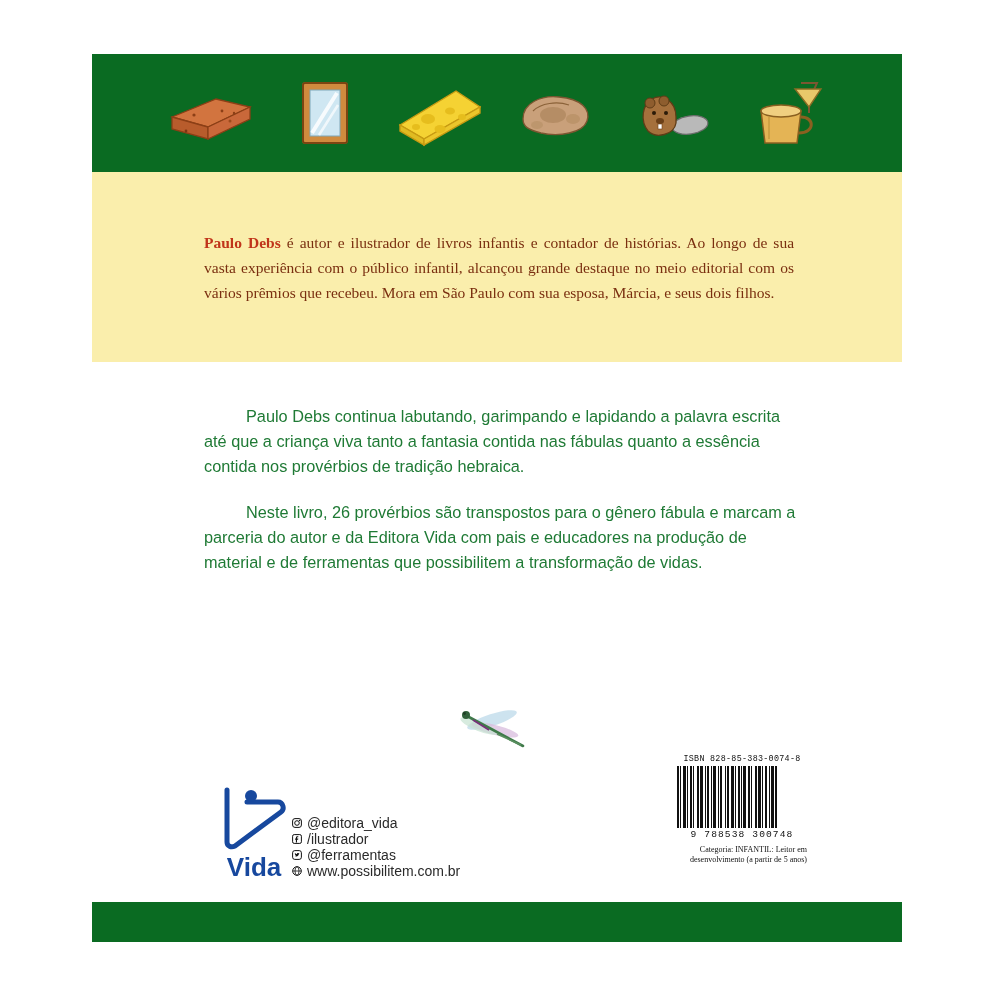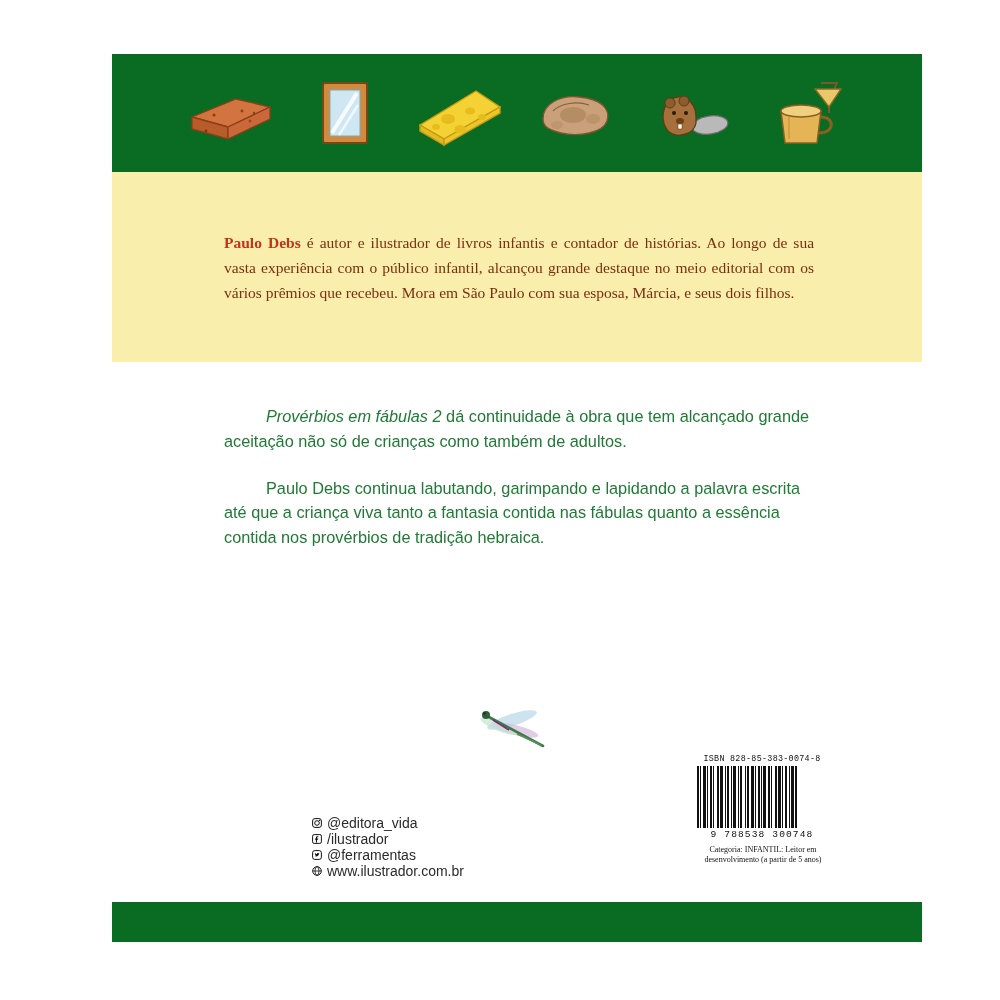--- a/index.html
+++ b/index.html
@@ -12,21 +12,21 @@
   #page {
     position: relative;
     width: 1000px; height: 1000px;
     background: #ffffff;
     overflow: hidden;
   }
 
   
   .cover {
     position: absolute;
-    left: 112px; top: 54px;
+    left: 92px; top: 54px;
     width: 810px; height: 888px;
     background: #ffffff;
   }
 
   
   .top-band {
     position: absolute;
     left: 0; top: 0;
     width: 810px; height: 118px;
     background: #0a6b22;
@@ -169,21 +169,21 @@
     color: #111;
     text-align: center;
     margin-top: 1px;
   }
   .cat-text {
     font-family: "Liberation Serif", serif;
     font-size: 8px;
     color: #111;
     line-height: 1.3;
     margin-top: 5px;
-    text-align: center;
+    text-align: right;
     padding-left: 2px;
   }
 
   
   .bottom-band {
     position: absolute;
     left: 0; top: 848px;
     width: 810px; height: 40px;
     background: #0a6b22;
   }
@@ -282,41 +282,50 @@
     </div>
 
     <div class="author-band"></div>
     <div class="author-text">
       <span class="name">Paulo Debs</span><span> é autor e ilustrador de livros infantis e contador de histórias. Ao longo de sua vasta experiência com o público infantil, alcançou grande destaque no meio editorial com os vários prêmios que recebeu. Mora em São Paulo com sua esposa, Márcia, e seus dois filhos.</span>
     </div>
 
     <div class="body-area"></div>
 
     <div class="blurb">
-      <p>
-        <span class="ital">Provérbios em fábulas 2</span><span> dá continuidade à obra que tem alcançado grande aceitação não só de crianças como também de adultos.</span>
-      </p>
       <p>Paulo Debs continua labutando, garimpando e lapidando a palavra escrita até que a criança viva tanto a fantasia contida nas fábulas quanto a essência contida nos provérbios de tradição hebraica.</p>
+      <p>Neste livro, 26 provérbios são transpostos para o gênero fábula e marcam a parceria do autor e da Editora Vida com pais e educadores na produção de material e de ferramentas que possibilitem a transformação de vidas.</p>
     </div>
 
     <div class="dragonfly">
       <svg viewBox="0 0 110 80" width="110" height="80">
         <g>
           <ellipse cx="55" cy="34" rx="26" ry="6" fill="#bcd9ea" opacity=".75" transform="rotate(-18 55 34)"></ellipse>
           <ellipse cx="58" cy="44" rx="24" ry="5" fill="#d8bcdd" opacity=".75" transform="rotate(14 58 44)"></ellipse>
           <ellipse cx="42" cy="40" rx="20" ry="5" fill="#c6e3d2" opacity=".7" transform="rotate(22 42 40)"></ellipse>
           <path d="M30 30 L86 60" stroke="#3f7a4a" stroke-width="2.6" stroke-linecap="round"></path>
           <circle cx="29" cy="29" r="4" fill="#2f5f39"></circle>
           <circle cx="27.5" cy="27.5" r="1.4" fill="#1d3c23"></circle>
           <path d="M36 34 L52 44" stroke="#79307a" stroke-width="1.6"></path>
           <path d="M60 48 L84 59" stroke="#5a8f5f" stroke-width="1.6"></path>
         </g>
       </svg>
     </div>
 
+    <div class="logo-block">
+      <div class="logo-mark">
+        <svg viewBox="0 0 74 66" width="74" height="66">
+          <g>
+            <path d="M10 6 L10 58 C10 62 14 64 18 62 L64 28 C68 25 66 18 61 18 L30 18" fill="none" stroke="#17489e" stroke-width="5" stroke-linecap="round" stroke-linejoin="round"></path>
+            <circle cx="34" cy="12" r="6" fill="#17489e"></circle>
+          </g>
+        </svg>
+      </div>
+      <div class="logo-word">Vida</div>
+    </div>
 
     <div class="social">
       <div class="social-row">
         <span class="social-ico">
           <svg viewBox="0 0 10 10" width="10" height="10">
             <rect x="0.6" y="0.6" width="8.8" height="8.8" rx="2.4" fill="none" stroke="#111" stroke-width="1"></rect>
             <circle cx="5" cy="5" r="2.3" fill="none" stroke="#111" stroke-width="1"></circle>
             <circle cx="7.6" cy="2.4" r=".7" fill="#111"></circle>
           </svg>
         </span>
@@ -341,21 +350,21 @@
         <span>@ferramentas</span>
       </div>
       <div class="social-row">
         <span class="social-ico">
           <svg viewBox="0 0 10 10" width="10" height="10">
             <circle cx="5" cy="5" r="4.3" fill="none" stroke="#111" stroke-width="1"></circle>
             <ellipse cx="5" cy="5" rx="2" ry="4.3" fill="none" stroke="#111" stroke-width=".8"></ellipse>
             <path d="M0.9 5 H9.1" stroke="#111" stroke-width=".8"></path>
           </svg>
         </span>
-        <span>www.ilustrador.com.br</span>
+        <span>www.possibilitem.com.br</span>
       </div>
     </div>
 
     <div class="barcode-block">
       <div class="isbn-text">ISBN 828-85-383-0074-8</div>
       <div class="bars">
         <i style="width:2px"></i>
           <i class="sp" style="width:1px"></i>
         <i style="width:1px"></i>
           <i class="sp" style="width:2px"></i>

